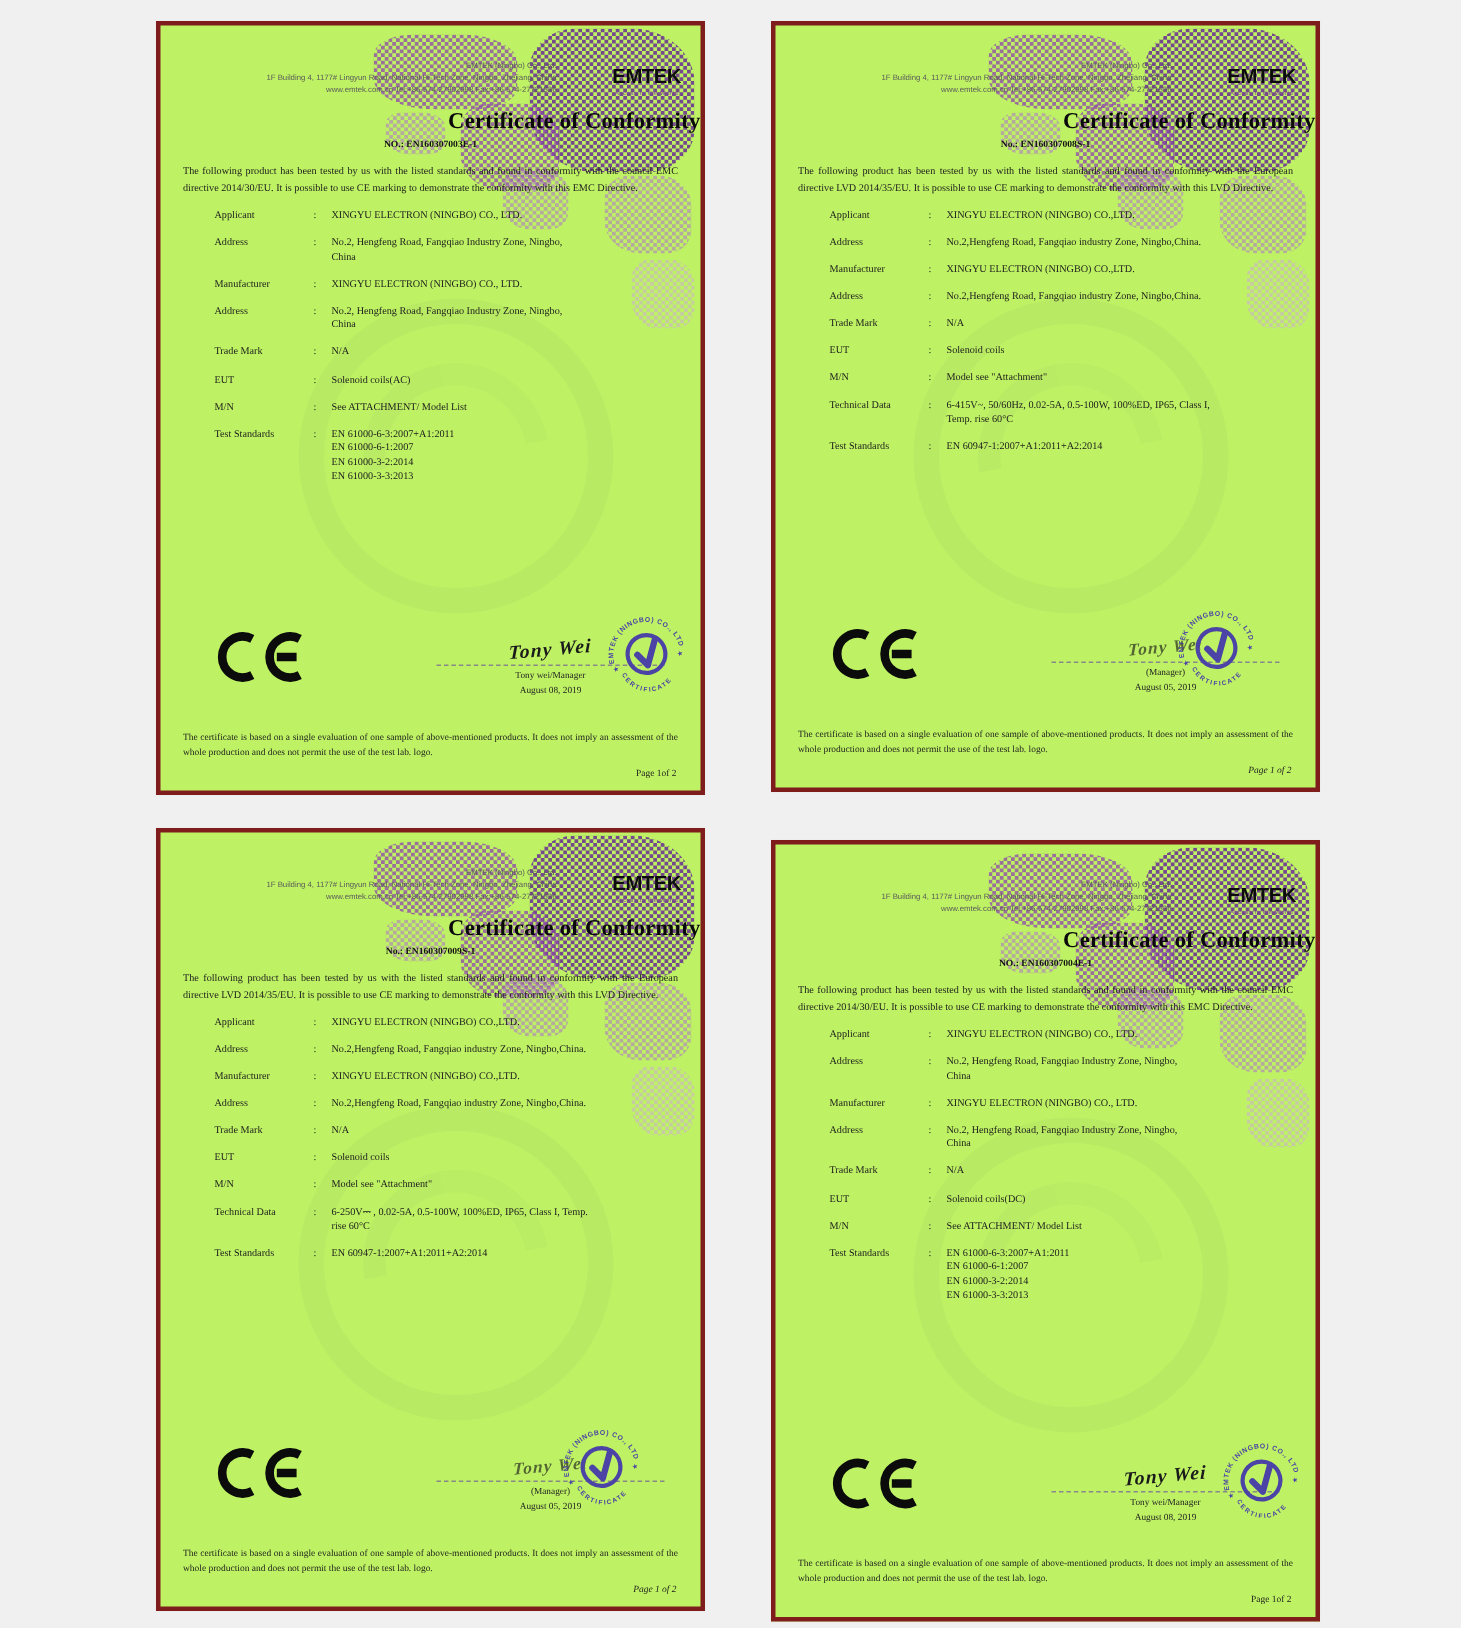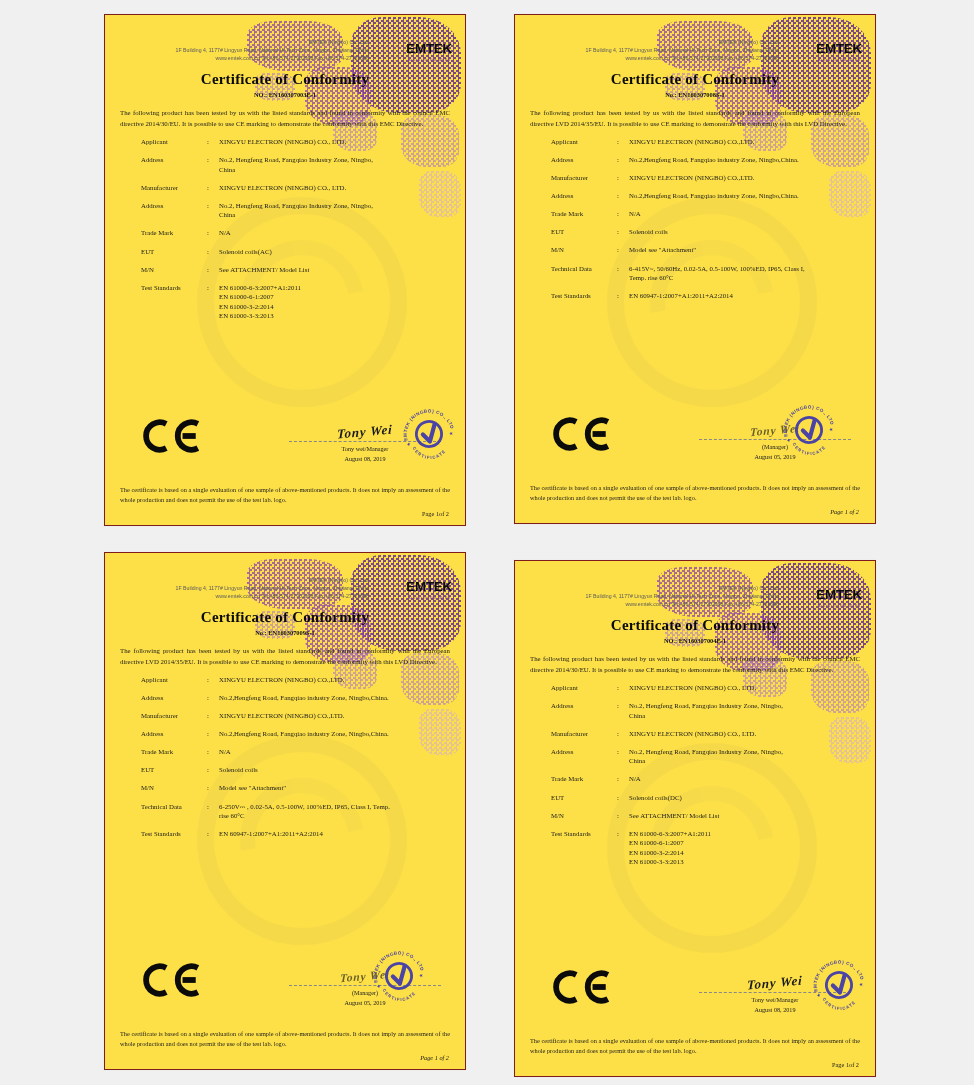--- a/index.html
+++ b/index.html
@@ -7,22 +7,22 @@
     width:974px;height:1085px;
     background:#f0f0f1;
     font-family:"Liberation Serif", serif;
     color:#222;
     position:relative;
     overflow:hidden;
   }
   .cert{
     position:absolute;
     width:360px;
-    background:#fde047;
-    border:1px solid #7f1d1d;
+    background:#bef264;
+    border:3px solid #7f1d1d;
     box-shadow:0 0 2px rgba(0,0,0,.04);
     overflow:hidden;
   }
   .pos-tl{left:104px;top:14px;height:510px;}
   .pos-tr{left:514px;top:14px;height:508px;}
   .pos-bl{left:104px;top:552px;height:516px;}
   .pos-br{left:514px;top:560px;height:515px;}
 
   
   .map{position:absolute;inset:0;z-index:0;pointer-events:none;}
@@ -49,21 +49,21 @@
   .content{position:relative;z-index:1;height:100%;}
 
   .header{padding:24px 96px 0 60px;text-align:right;font-size:5.2px;line-height:1.5;color:#5a5a5a;
           font-family:"Liberation Sans", sans-serif;}
   .logo{position:absolute;top:27px;right:13px;text-align:center;z-index:2;}
   .logo-text{font-family:"Liberation Sans", sans-serif;font-weight:900;font-size:13.5px;
              letter-spacing:-.3px;color:#0c0c0c;line-height:1;}
   .logo-slogan{font-family:"Liberation Sans", sans-serif;font-size:3.9px;color:#7d3c98;
                letter-spacing:.4px;margin-top:1px;}
 
-  .title{text-align:center;font-weight:bold;font-size:15px;margin-top:9px;letter-spacing:.2px;color:#0a0a0a;}
+  .title{text-align:right;font-weight:bold;font-size:15px;margin-top:9px;letter-spacing:.2px;color:#0a0a0a;}
   .cno{text-align:center;font-weight:bold;font-size:6.4px;margin-top:3px;color:#111;}
 
   .intro{margin:9px 15px 0 15px;font-size:6.8px;line-height:1.62;text-align:justify;color:#1c1c1c;}
 
   .fields{margin:8px 14px 0 36px;}
   .frow{display:flex;margin-bottom:8.5px;font-size:6.8px;line-height:1.4;color:#1c1c1c;}
   .flabel{width:66px;flex:none;}
   .fcolon{width:12px;flex:none;}
   .fvalue{flex:1;padding-right:4px;}
 

